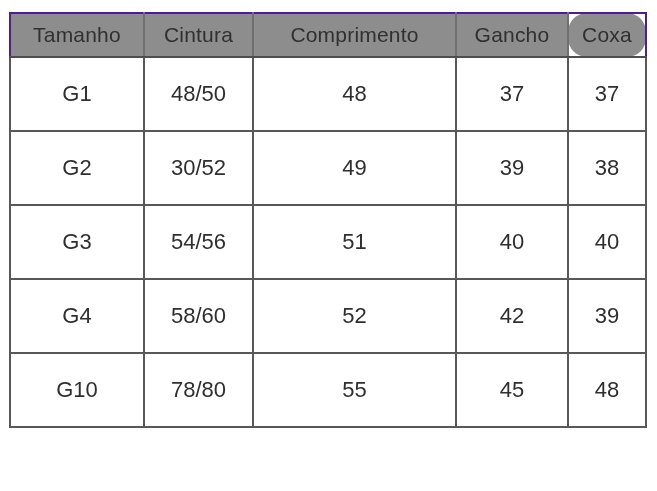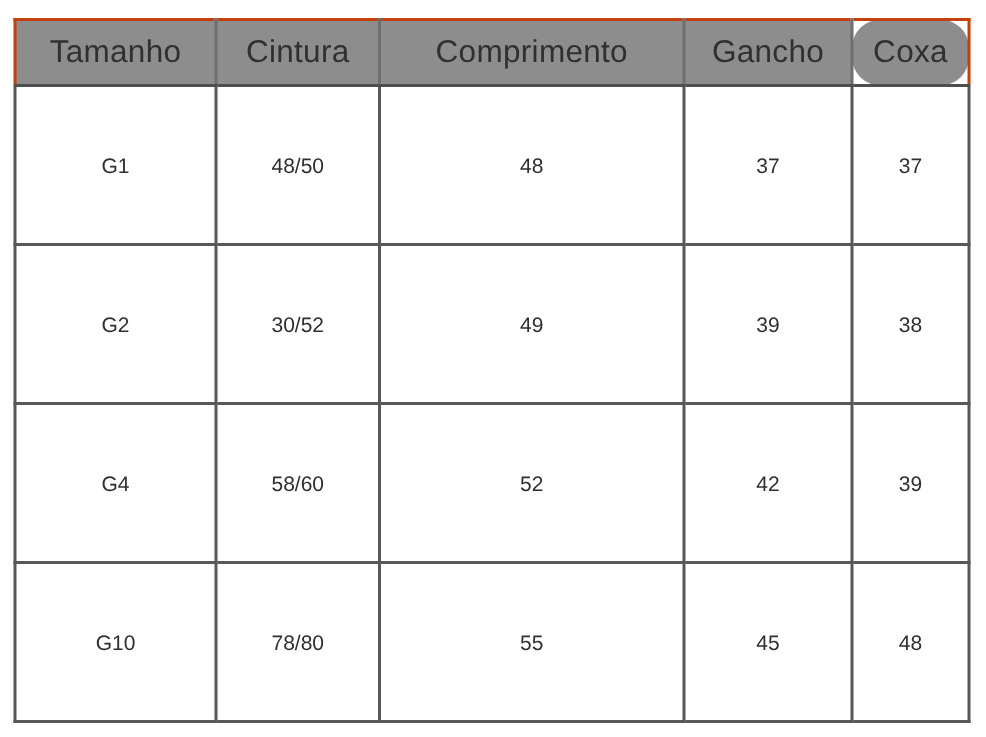--- a/index.html
+++ b/index.html
@@ -13,24 +13,24 @@
     width: 657px;
     height: 491px;
     background: #ffffff;
     overflow: hidden;
   }
   table.size-chart {
     position: absolute;
     left: 9px;
     top: 12px;
     width: 636px;
-    height: 470px;
+    height: 416px;
     border-collapse: collapse;
     table-layout: fixed;
-    border: 2px solid #c2410c;
+    border: 2px solid #4c1d95;
   }
   table.size-chart col.c1 { width: 134px; }
   table.size-chart col.c2 { width: 109px; }
   table.size-chart col.c3 { width: 203px; }
   table.size-chart col.c4 { width: 112px; }
   table.size-chart col.c5 { width: 78px;  }
   table.size-chart thead tr {
     height: 44px;
   }
   table.size-chart th {
@@ -44,21 +44,21 @@
     border-right: 2px solid #6f6f6f;
     border-bottom: 2px solid #4e4e4e;
     padding: 0;
     letter-spacing: 0.2px;
   }
   table.size-chart th:first-child { border-left: none; }
   table.size-chart th:last-child  { border-right: none; border-radius: 19px; }
   table.size-chart td {
     background: #ffffff;
     color: #2f2f2f;
-    font-size: 14px;
+    font-size: 22px;
     font-weight: 400;
     text-align: center;
     vertical-align: middle;
     border: 2px solid #585858;
     padding: 0;
   }
 </style>
 </head>
 <body>
 
@@ -89,20 +89,27 @@
           <td>37</td>
         </tr>
         <tr>
           <td>G2</td>
           <td>30/52</td>
           <td>49</td>
           <td>39</td>
           <td>38</td>
         </tr>
         <tr>
+          <td>G3</td>
+          <td>54/56</td>
+          <td>51</td>
+          <td>40</td>
+          <td>40</td>
+        </tr>
+        <tr>
           <td>G4</td>
           <td>58/60</td>
           <td>52</td>
           <td>42</td>
           <td>39</td>
         </tr>
         <tr>
           <td>G10</td>
           <td>78/80</td>
           <td>55</td>

